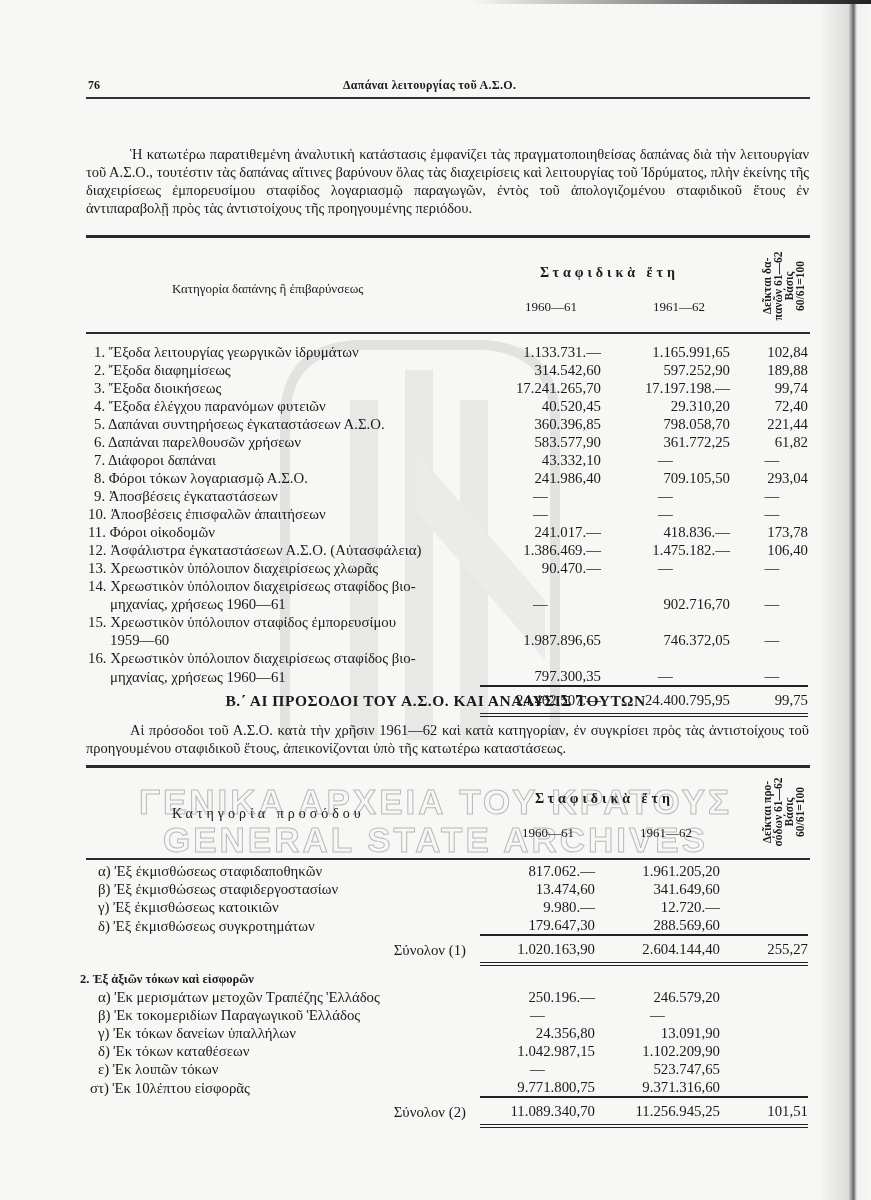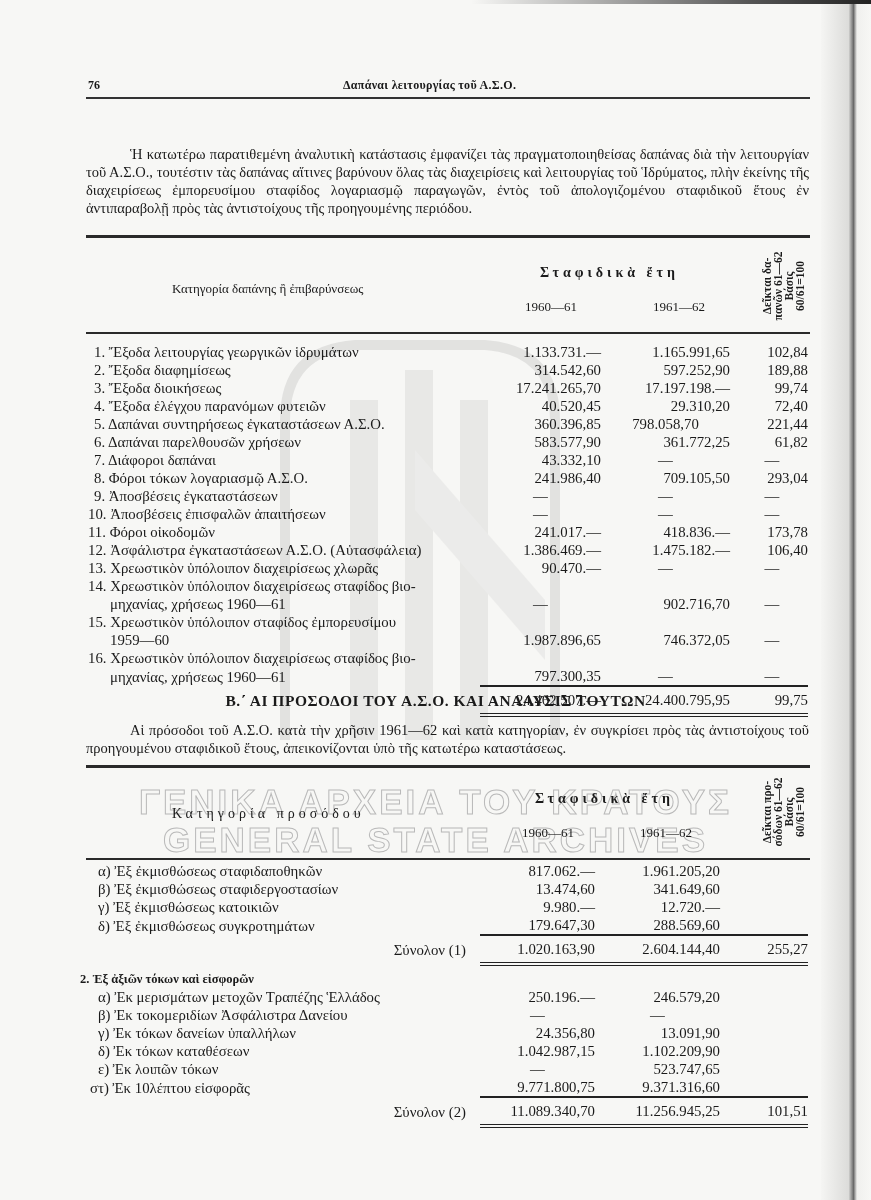--- a/index.html
+++ b/index.html
@@ -102,21 +102,21 @@
         </tr>
         <tr>
           <td style="padding-left: 6px;">4. Ἔξοδα ἐλέγχου παρανόμων φυτειῶν</td>
           <td class="num-c">40.520,45</td>
           <td class="num-c" style="padding-right: 6px;">29.310,20</td>
           <td class="num-c">72,40</td>
         </tr>
         <tr>
           <td style="padding-left: 6px;">5. Δαπάναι συντηρήσεως ἐγκαταστάσεων Α.Σ.Ο.</td>
           <td class="num-c">360.396,85</td>
-          <td class="num-c" style="padding-right: 6px; text-align: center;">798.058,70</td>
+          <td class="num-c" style="padding-right: 6px;">798.058,70</td>
           <td class="num-c">221,44</td>
         </tr>
         <tr>
           <td style="padding-left: 6px;">6. Δαπάναι παρελθουσῶν χρήσεων</td>
           <td class="num-c">583.577,90</td>
           <td class="num-c" style="padding-right: 6px;">361.772,25</td>
           <td class="num-c">61,82</td>
         </tr>
         <tr>
           <td style="padding-left: 6px;">7. Διάφοροι δαπάναι</td>
@@ -262,21 +262,21 @@
         <tr>
           <td colspan="4" style="font-size: 12.5px; font-weight: bold; height: 22px; margin-top: 35px;">2. Ἐξ ἀξιῶν τόκων καὶ εἰσφορῶν</td>
         </tr>
         <tr>
           <td style="padding-left: 18px;">α) Ἐκ μερισμάτων μετοχῶν Τραπέζης Ἑλλάδος</td>
           <td class="num-c">250.196.—</td>
           <td class="num-c">246.579,20</td>
           <td></td>
         </tr>
         <tr>
-          <td style="padding-left: 18px;">β) Ἐκ τοκομεριδίων Ἀσφάλιστρα Δανείου</td>
+          <td style="padding-left: 18px;">β) Ἐκ τοκομεριδίων Παραγωγικοῦ Ἑλλάδος</td>
           <td class="dash">—</td>
           <td class="dash">—</td>
           <td></td>
         </tr>
         <tr>
           <td style="padding-left: 18px;">γ) Ἐκ τόκων δανείων ὑπαλλήλων</td>
           <td class="num-c">24.356,80</td>
           <td class="num-c">13.091,90</td>
           <td></td>
         </tr>

